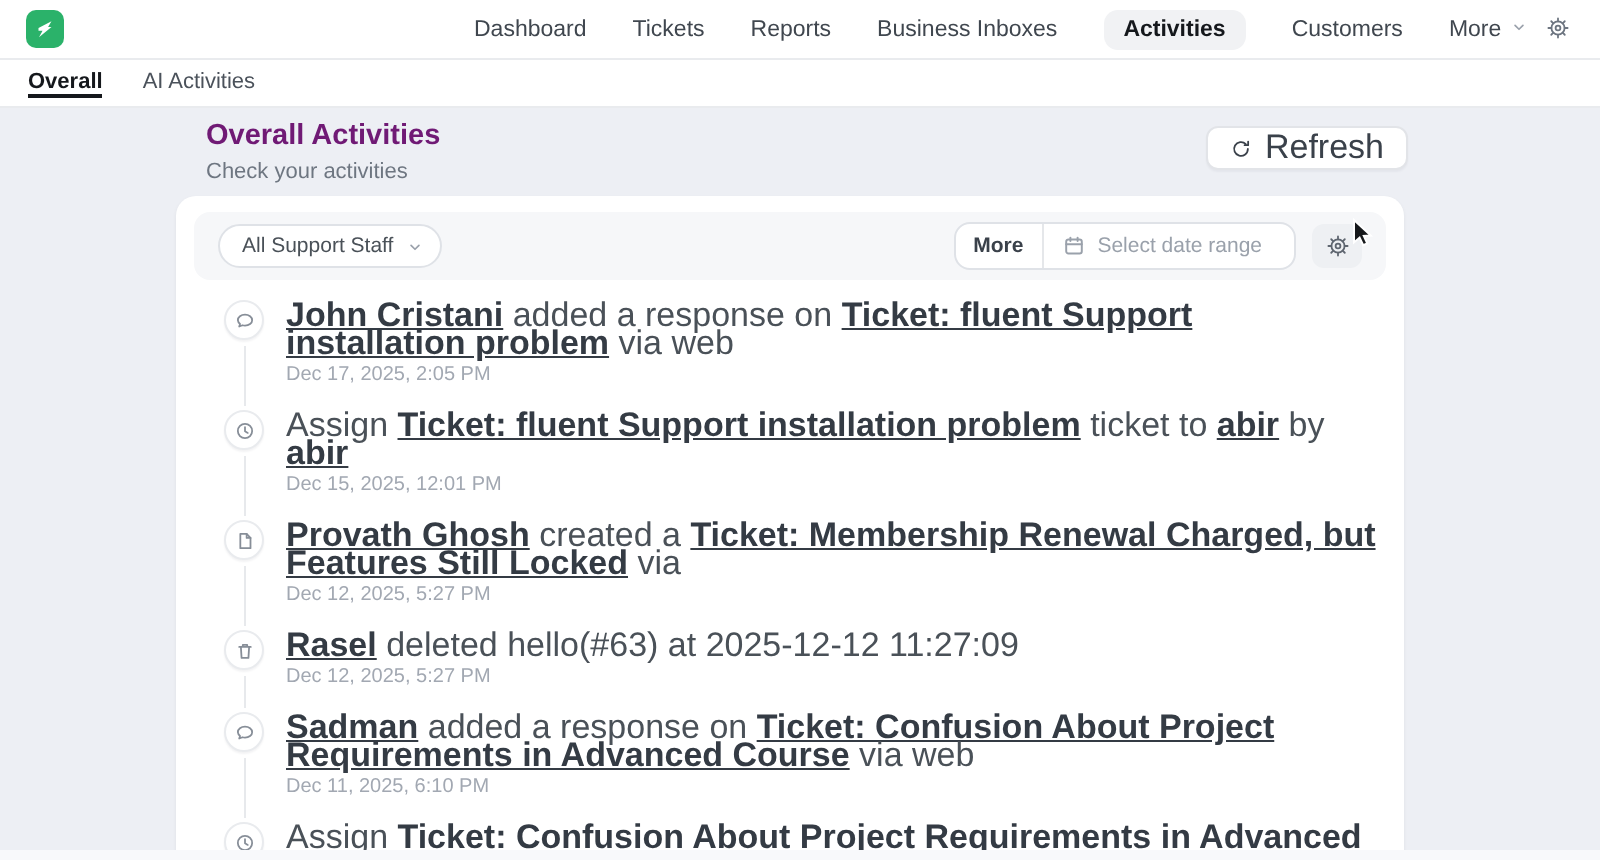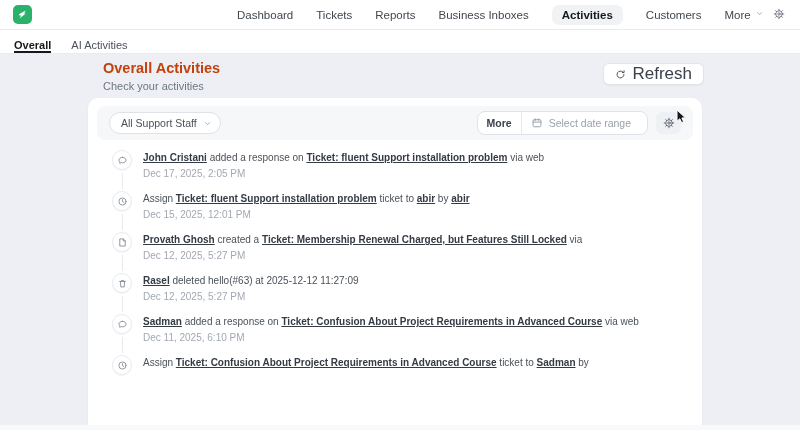--- a/index.html
+++ b/index.html
@@ -13,25 +13,25 @@
   .topbar{position:absolute;top:0;left:0;right:0;height:29px;background:#fff;
     border-bottom:1px solid #e9ebee;z-index:8;}
   .logo{position:absolute;left:13px;top:5px;width:19px;height:19px;border-radius:5px;
     background:#2bb26a;display:flex;align-items:center;justify-content:center;cursor:pointer;}
   .nav{position:absolute;left:237px;top:0;height:29px;display:flex;align-items:center;gap:23px;white-space:nowrap;}
   .nav-item{font-size:11.5px;color:#40474f;font-weight:500;cursor:pointer;display:flex;gap:4px;}
   .nav-item.active{background:#f1f2f4;padding:4px 10px;border-radius:7px;color:#15181c;font-weight:700;}
   .topbar-gear{position:absolute;right:15px;top:8px;color:#6d7580;cursor:pointer;line-height:0;}
   
   .tabbar{position:absolute;top:30px;left:0;right:0;height:23px;background:#fff;
-    border-bottom:1px solid #e9ebee;display:flex;align-items:flex-end;gap:20px;padding-left:14px;z-index:7;}
+    border-bottom:1px solid #e9ebee;display:flex;align-items:center;gap:20px;padding-left:14px;z-index:7;}
   .tab{font-size:11px;color:#4b525b;display:flex;align-items:center;border-bottom:2px solid transparent;cursor:pointer;}
   .tab.active{color:#15181c;font-weight:700;border-bottom-color:#15181c;}
   
-  .page-title{position:absolute;left:103px;top:60px;font-size:14.5px;font-weight:700;color:#c2410c;}
+  .page-title{position:absolute;left:103px;top:60px;font-size:14.5px;font-weight:700;color:#701a75;}
   .page-subtitle{position:absolute;left:103px;top:80px;font-size:11px;color:#6e7681;}
   .refresh-btn{position:absolute;top:63px;right:96px;height:22px;padding:0 11px;background:#fff;
     border:1px solid #e2e4e8;border-radius:6px;display:flex;align-items:center;gap:6px;
     font-size:17px;color:#3a414a;font-family:inherit;cursor:pointer;box-shadow:0 1px 1px rgba(16,24,40,.04);}
   
   .card{position:absolute;left:88px;width:614px;top:98px;height:345px;background:#fff;
     border-radius:10px;box-shadow:0 1px 2px rgba(16,24,40,.06);}
   .filter-panel{margin:8px 9px 0;height:34px;background:#f6f7f9;border-radius:8px;
     display:flex;align-items:center;justify-content:space-between;padding:0 12px;}
   .staff-select{width:112px;height:22px;background:#fff;border:1px solid #dfe2e7;border-radius:12px;
@@ -45,21 +45,21 @@
   .date-input{display:flex;align-items:center;gap:6px;padding:0 16px 0 9px;color:#9aa1ab;}
   .gear-btn{width:25px;height:22px;border:none;border-radius:6px;background:#eef0f3;
     display:flex;align-items:center;justify-content:center;color:#5f6670;cursor:pointer;padding:0;}
   
   .timeline{padding:10px 14px 0 24px;}
   .t-row{position:relative;display:flex;gap:11px;padding-bottom:12px;}
   .t-row:not(:last-child)::after{content:"";position:absolute;left:10px;top:23px;bottom:2px;width:1px;background:#e7e9ec;}
   .t-badge{width:20px;height:20px;border-radius:50%;background:#fff;border:1px solid #e9ebee;
     box-shadow:0 1px 1px rgba(16,24,40,.05);display:flex;align-items:center;justify-content:center;
     color:#878e98;flex:none;box-sizing:border-box;position:relative;z-index:1;}
-  .t-main{font-size:10px;color:#4a5158;line-height:14px;padding-top:1px;}
+  .t-main{font-size:17px;color:#4a5158;line-height:14px;padding-top:1px;}
   .t-link{font-weight:700;color:#343b44;text-decoration:underline;cursor:pointer;}
   .t-time{font-size:10px;color:#a2a8b2;margin-top:3px;}
   
   .bottom-strip{position:absolute;left:0;right:0;bottom:0;height:5px;background:#f8f9fb;z-index:9;}
   .cursor{position:absolute;left:676px;top:109px;z-index:30;pointer-events:none;}
   svg{display:block;}
 </style>
 </head>
 <body>
 

